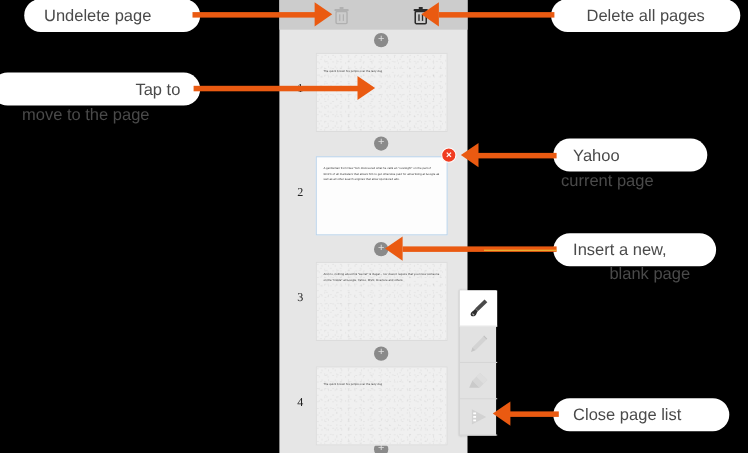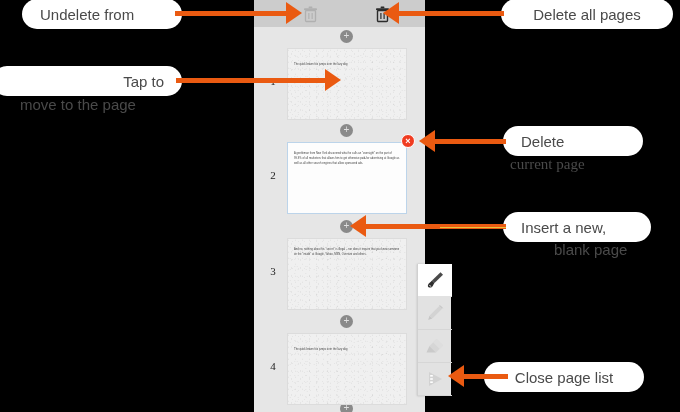--- a/index.html
+++ b/index.html
@@ -271,21 +271,21 @@
         <path d="M5 4 L18 11 L5 18 Z" fill="#d2d2d2"></path>
         <rect x="6.2" y="7" width="2.6" height="1.6" fill="#ffffff"></rect>
         <rect x="6.2" y="10.2" width="2.6" height="1.6" fill="#ffffff"></rect>
         <rect x="6.2" y="13.4" width="2.6" height="1.6" fill="#ffffff"></rect>
       </svg>
     </div>
   </div>
 
   <div class="callout">
     <div class="pill" style="left:22px; top:-1px; width:160px;">
-      <span class="pill-text">Undelete from</span>
+      <span class="pill-text">Undelete page</span>
     </div>
     <div class="shaft" style="left:175px; top:11px; width:112px;"></div>
     <div class="head right" style="left:286px; top:2px;"></div>
   </div>
 
   <div class="callout">
     <div class="pill" style="left:501px; top:-1px; width:172px;justify-content:center;">
       <span class="pill-text">Delete all pages</span>
     </div>
     <div class="shaft" style="left:399px; top:11px; width:105px;"></div>
@@ -296,38 +296,38 @@
     <div class="pill align-right" style="left:-8px; top:66px; width:190px;">
       <span class="pill-text">Tap to</span>
     </div>
     <div class="sub-line" style="left:20px; top:96px;">move to the page</div>
     <div class="shaft" style="left:176px; top:78px; width:150px;"></div>
     <div class="head right" style="left:325px; top:69px;"></div>
   </div>
 
   <div class="callout">
     <div class="pill" style="left:503px; top:126px; width:140px;">
-      <span class="pill-text">Delete</span>
-    </div>
-    <div class="sub-line" style="left:510px; top:156px;font-family:Liberation Serif, serif;">current page</div>
+      <span class="pill-text">Yahoo</span>
+    </div>
+    <div class="sub-line" style="left:510px; top:156px;">current page</div>
     <div class="shaft" style="left:434px; top:139px; width:72px;"></div>
     <div class="head left" style="left:419px; top:130px;"></div>
   </div>
 
   <div class="callout">
     <div class="pill" style="left:503px; top:212px; width:148px;">
       <span class="pill-text">Insert a new,</span>
     </div>
     <div class="sub-line" style="left:510px; top:241px;margin-left:44px;">blank page</div>
     <div class="shaft" style="left:366px; top:224px; width:140px;"></div>
     <div class="shaft thin" style="left:440px; top:227px; width:66px; background:#e8c23a;"></div>
     <div class="head left" style="left:350px; top:215px;"></div>
   </div>
 
   <div class="callout">
-    <div class="pill" style="left:484px; top:362px; width:160px;justify-content:center;">
+    <div class="pill" style="left:503px; top:362px; width:160px;">
       <span class="pill-text">Close page list</span>
     </div>
     <div class="shaft" style="left:463px; top:374px; width:45px;"></div>
     <div class="head left" style="left:448px; top:365px;"></div>
   </div>
 
 </div>
 
 </body></html>

